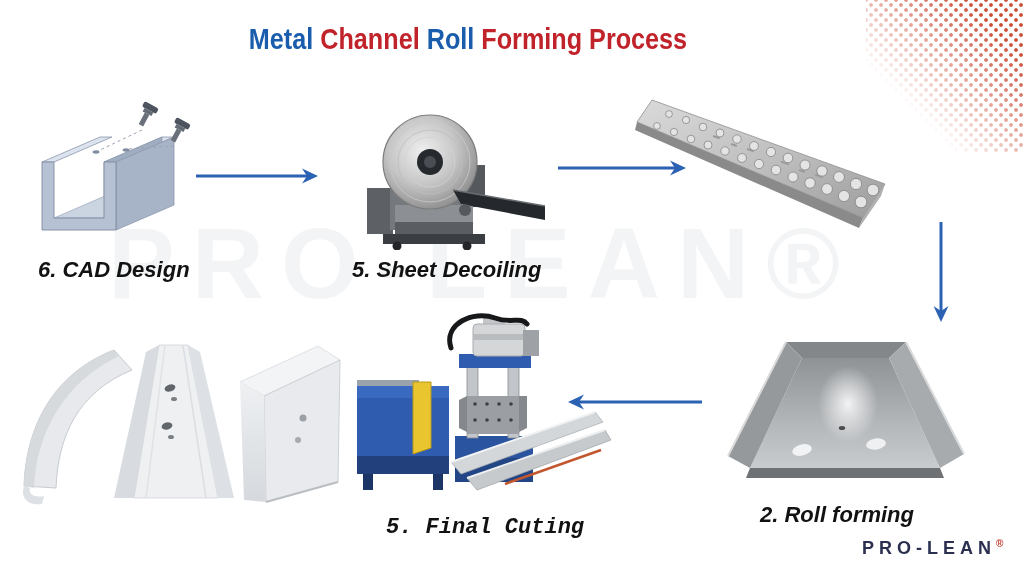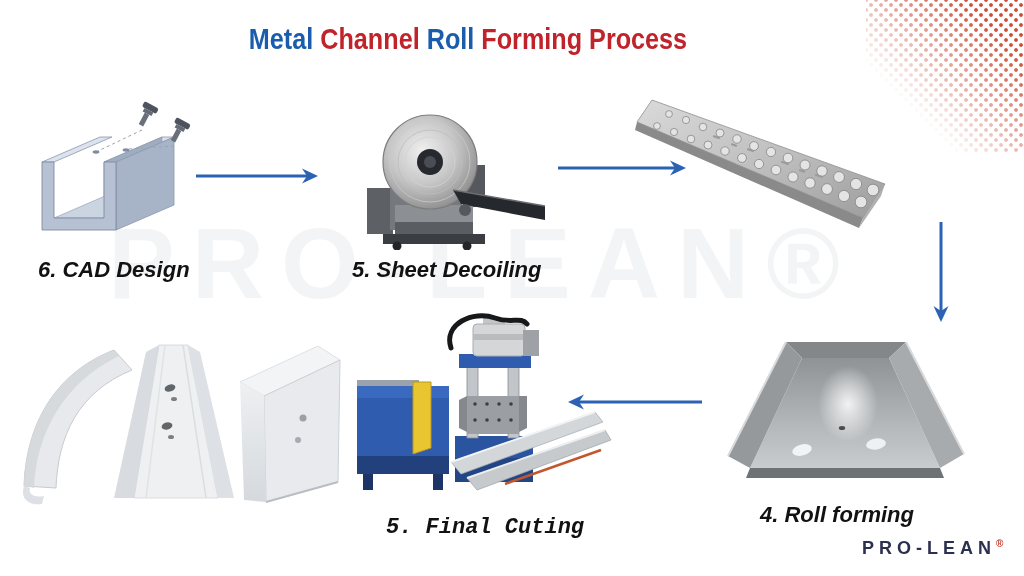--- a/index.html
+++ b/index.html
@@ -315,18 +315,18 @@
     <line x1="8" y1="0" x2="8" y2="92" stroke-width="3"></line>
     <path d="M8,100 l-7.5,-16 l7.5,5 l7.5,-5 z"></path>
   </svg>
   <svg class="arrow arr-4" width="136" height="16">
     <line x1="136" y1="8" x2="10" y2="8" stroke-width="3"></line>
     <path d="M2,8 l16,-7.5 l-5,7.5 l5,7.5 z"></path>
   </svg>
 
   <div class="step-label lbl-1">6. CAD Design</div>
   <div class="step-label lbl-2">5. Sheet Decoiling</div>
-  <div class="step-label lbl-4">4. Roll forming</div>
+  <div class="step-label lbl-4">2. Roll forming</div>
   <div class="step-label lbl-5">5. Final Cuting</div>
 
   <div class="logo"><span>PRO-LEAN</span><sup>®</sup></div>
 
 </div>
 
 </body></html>

